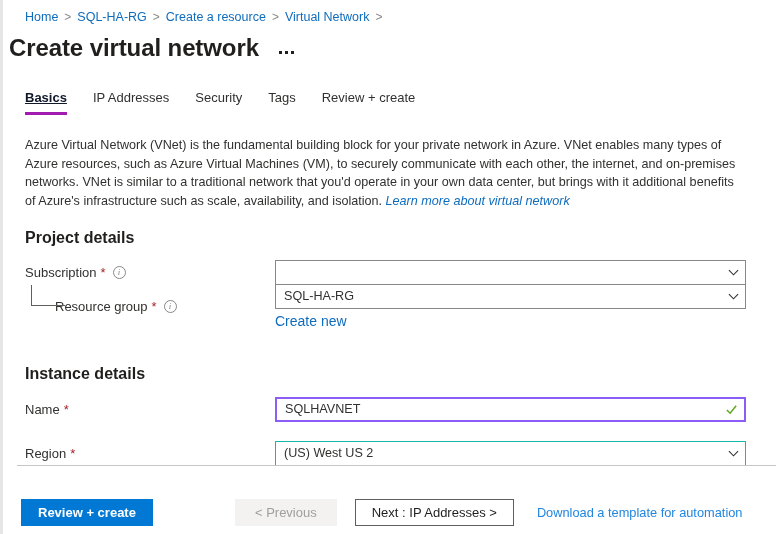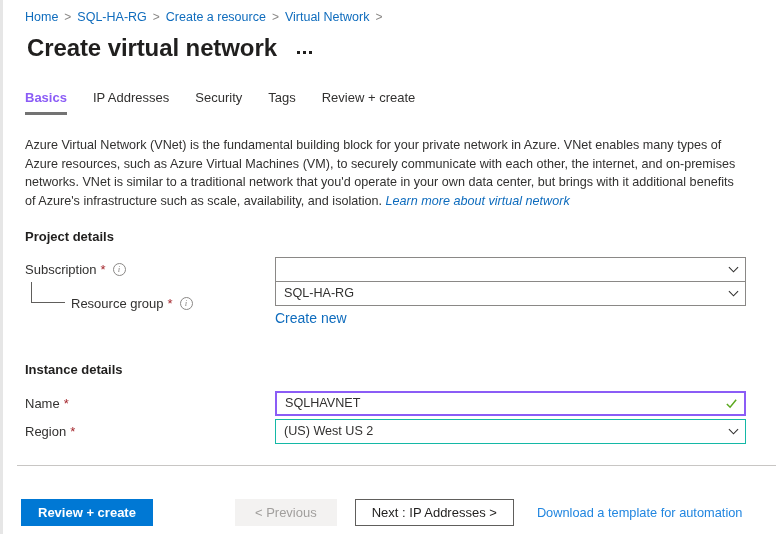--- a/index.html
+++ b/index.html
@@ -35,21 +35,21 @@
   .crumb-sep {
     color: #8a8886;
     margin: 0 6px;
     font-size: 12px;
   }
 
   
   .title-row {
     display: flex;
     align-items: center;
-    padding: 8px 0 0 24px;
+    padding: 8px 0 0 6px;
   }
   .page-title {
     font-size: 24px;
     font-weight: bold;
     color: #201f1e;
     letter-spacing: -0.1px;
     line-height: 30px;
   }
   .ellipsis-btn {
     margin-left: 16px;
@@ -77,42 +77,43 @@
     font-size: 13px;
     color: #323130;
     padding: 0 0 7px 0;
     margin-right: 26px;
     cursor: pointer;
     border-bottom: 3px solid transparent;
     white-space: nowrap;
   }
   .tab.active {
     font-weight: bold;
-    color: #8b5cf6;
-    border-bottom: 3px solid #737373;
+    color: #0f172a;
+    border-bottom: 3px solid #a21caf;
+    text-decoration: underline;
   }
 
   
   .description {
     margin: 21px 22px 0 22px;
     width: 718px;
     font-size: 12.6px;
     line-height: 18.5px;
     color: #323130;
   }
   .inline-link {
     color: #0f6cbd;
     cursor: pointer;
     font-style: italic;
   }
 
   
   .section-head {
     margin: 19px 0 0 22px;
-    font-size: 13px;
+    font-size: 16px;
     font-weight: bold;
     color: #201f1e;
   }
 
   .field-row {
     display: flex;
     align-items: center;
     margin-top: 12px;
     padding-left: 22px;
     position: relative;
@@ -172,21 +173,21 @@
   
   .connector {
     position: absolute;
     left: 28px;
     top: -10px;
     width: 34px;
     height: 21px;
     border-left: 1px solid #605e5c;
     border-bottom: 1px solid #605e5c;
   }
-  .rg-row { padding-left: 68px; }
+  .rg-row { padding-left: 52px; }
 
   .sub-link {
     position: absolute;
     left: 272px;
     margin-top: 4px;
     font-size: 14px;
     color: #0f6cbd;
     cursor: pointer;
   }
 
@@ -330,21 +331,21 @@
     <div class="control">
       <div class="tb focused">
         <span class="val">SQLHAVNET</span>
         <svg class="check" viewBox="0 0 14 14">
           <path d="M2 7.5 L5.5 11 L12 3" fill="none" stroke="#5ba81f" stroke-width="1.6"></path>
         </svg>
       </div>
     </div>
   </div>
 
-  <div class="field-row" style="margin-top:6px;">
+  <div class="field-row" style="margin-top:22px;">
     <span class="field-label">
       <span>Region</span>
       <span class="req">*</span>
     </span>
     <div class="control">
       <div class="tb visited">
         <span class="val">(US) West US 2</span>
         <svg class="chev" viewBox="0 0 12 12">
           <path d="M1 3.5 L6 8.5 L11 3.5" fill="none" stroke="#323130" stroke-width="1.2"></path>
         </svg>

